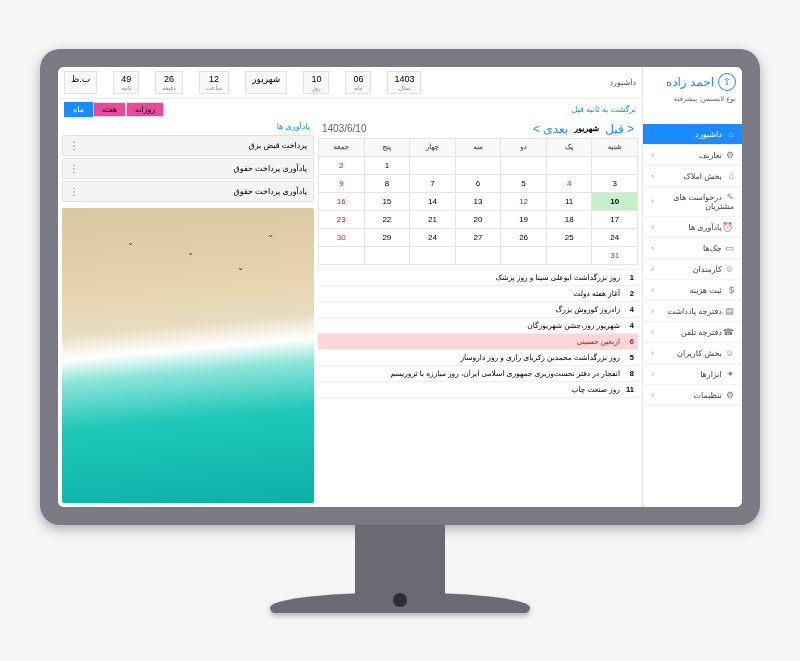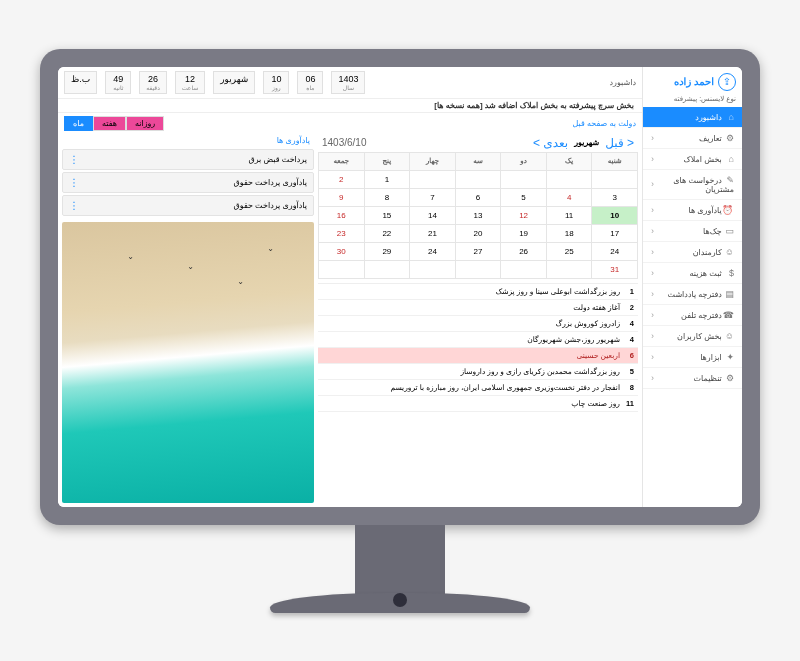--- a/index.html
+++ b/index.html
@@ -11,32 +11,32 @@
 .screen { background: #fff; border-radius: 6px; height: 440px; overflow: hidden; position: relative; font-size: 9px; }
 .monitor-btn { position: absolute; bottom: 6px; left: 50%; transform: translateX(-50%); width: 14px; height: 14px; border-radius: 50%; background: #2e2e3a; }
 .stand-neck { width: 90px; height: 70px; background: #6a6a75; margin: 0 auto; }
 .stand-base { width: 260px; height: 20px; background: #6a6a75; margin: -2px auto 0; border-radius: 50% 50% 6px 6px / 16px 16px 6px 6px; box-shadow: 0 3px 5px rgba(0,0,0,0.25); }
 
 
 .app { display: flex; flex-direction: row; height: 100%; }
 .sidebar { width: 100px; background: #fff; border-left: 1px solid #e5e5e5; display: flex; flex-direction: column; }
 .sidebar-header { display: flex; align-items: center; gap: 4px; padding: 6px 6px 4px; font-size: 8px; }
 .logo-icon { width: 18px; height: 18px; border-radius: 50%; border: 1.5px solid #1a8cff; color: #1a8cff; display: flex; align-items: center; justify-content: center; font-size: 10px; }
-.user-name { color: #1a8cff; font-weight: 700; font-size: 10px; }
+.user-name { color: #1a8cff; font-weight: 400; font-size: 12px; }
 .license { font-size: 7px; color: #666; padding: 0 6px 4px; }
 .nav { flex: 1; overflow: auto; }
 .nav-item { display: flex; align-items: center; justify-content: space-between; padding: 5px 8px; font-size: 8px; color: #444; cursor: pointer; border-bottom: 1px solid #f2f2f2; }
-.nav-item.active { background: #1a8cff; color: #fff; }
+.nav-item.active { background: #1a8cff; color: #fff; margin-top: 17px; }
 .nav-icon { width: 10px; display: inline-block; color: inherit; opacity: 0.7; font-size: 9px; }
 .chev { font-size: 9px; opacity: 0.5; }
 
 .main { flex: 1; display: flex; flex-direction: column; background: #fff; }
 .topbar { display: flex; align-items: center; justify-content: space-between; padding: 4px 6px; border-bottom: 1px solid #eee; }
 .breadcrumb { font-size: 8px; color: #555; }
-.datetime-row { display: flex; gap: 8px; direction: ltr; }
+.datetime-row { display: flex; gap: 16px; direction: ltr; }
 .dt-box { background: #f8f8f8; border: 1px solid #e0e0e0; padding: 2px 6px; text-align: center; font-size: 9px; min-width: 26px; }
 .dt-box .lbl { font-size: 6px; color: #888; display: block; }
 .banner { background: transparent; color: #333; padding: 2px 8px; font-size: 8px; text-align: right; border-bottom: 1px solid #eee; font-weight: 600; }
 
 .sub-row { display: flex; justify-content: space-between; align-items: center; padding: 3px 6px; }
 .back-link { color: #1a8cff; font-size: 8px; cursor: pointer; }
 .view-tabs { display: flex; gap: 0; }
 .vtab { font-size: 8px; padding: 2px 8px; border: 1px solid #ddd; background: #ec4899; cursor: pointer; }
 .vtab.active { background: #1a8cff; color: #fff; border-color: #1a8cff; }
 
@@ -155,24 +155,23 @@
               <div class="dt-box"><span>49</span><span class="lbl">ثانیه</span></div>
               <div class="dt-box"><span>26</span><span class="lbl">دقیقه</span></div>
               <div class="dt-box"><span>12</span><span class="lbl">ساعت</span></div>
               <div class="dt-box"><span>شهریور</span><span class="lbl"></span></div>
               <div class="dt-box"><span>10</span><span class="lbl">روز</span></div>
               <div class="dt-box"><span>06</span><span class="lbl">ماه</span></div>
               <div class="dt-box"><span>1403</span><span class="lbl">سال</span></div>
             </div>
           </div>
 
-          <div class="banner">بخش سرچ پیشرفته به بخش املاک اضافه شد [همه نسخه ها]</div>
 
           <div class="sub-row">
-            <span class="back-link">دولت به صفحه قبل</span>
+            <span class="back-link">برگشت به ثانیه قبل</span>
             <div class="view-tabs">
               <span class="vtab">روزانه</span>
               <span class="vtab">هفته</span>
               <span class="vtab active">ماه</span>
             </div>
           </div>
 
           <div class="content">
 
             <div class="col-right">

